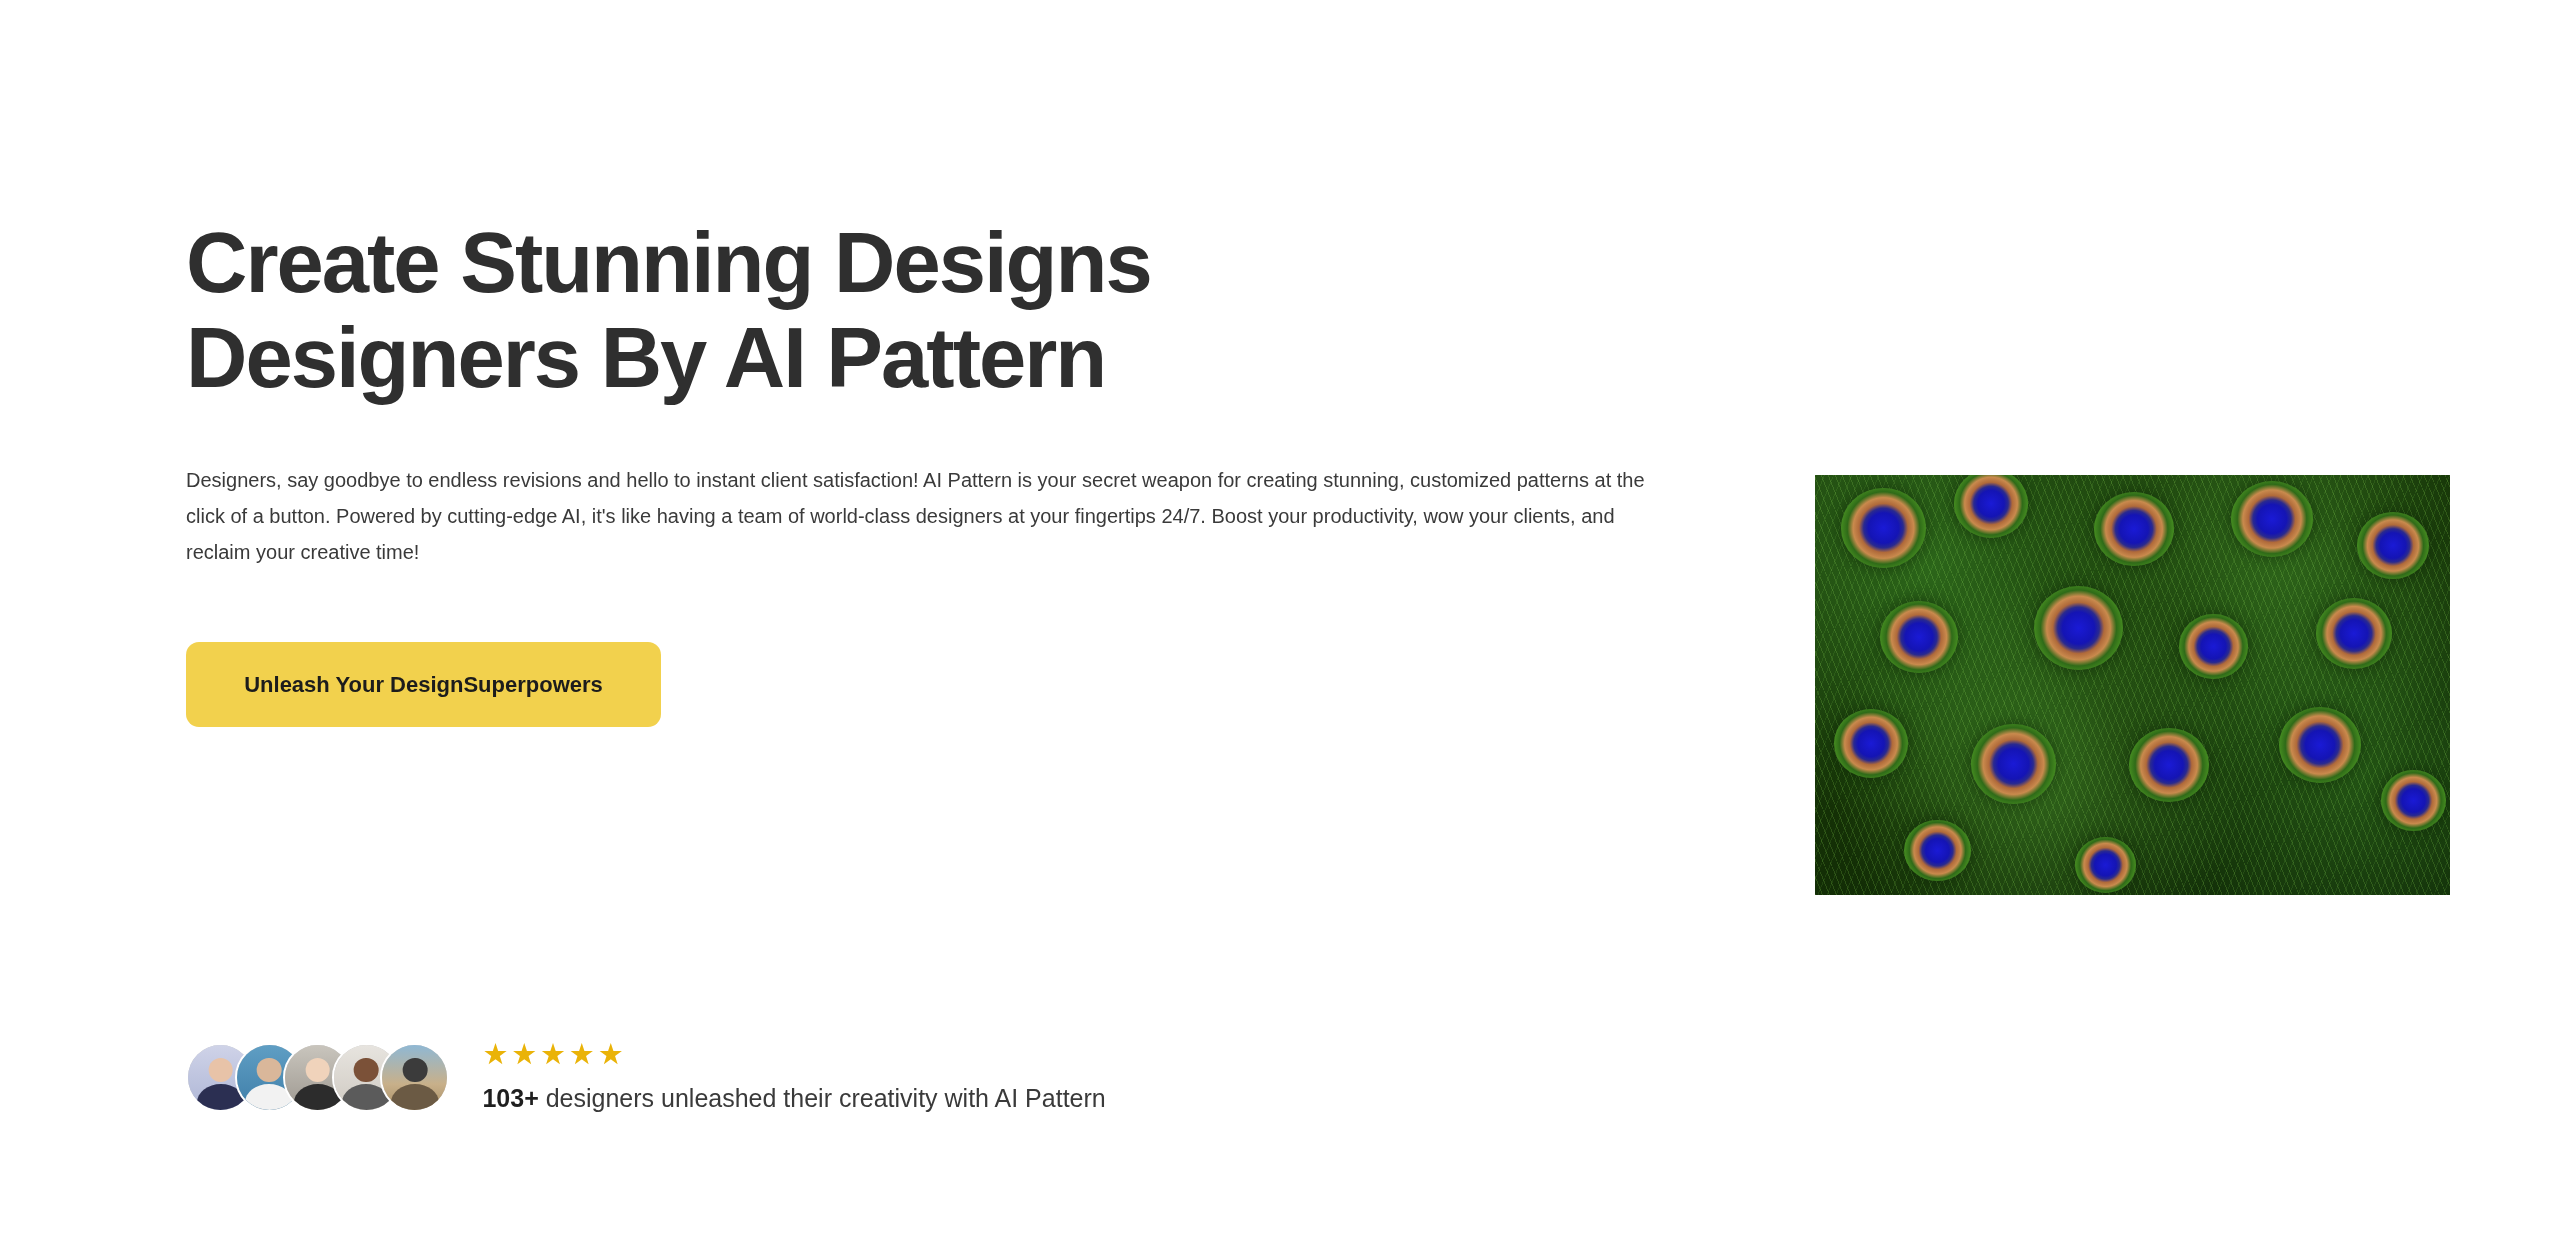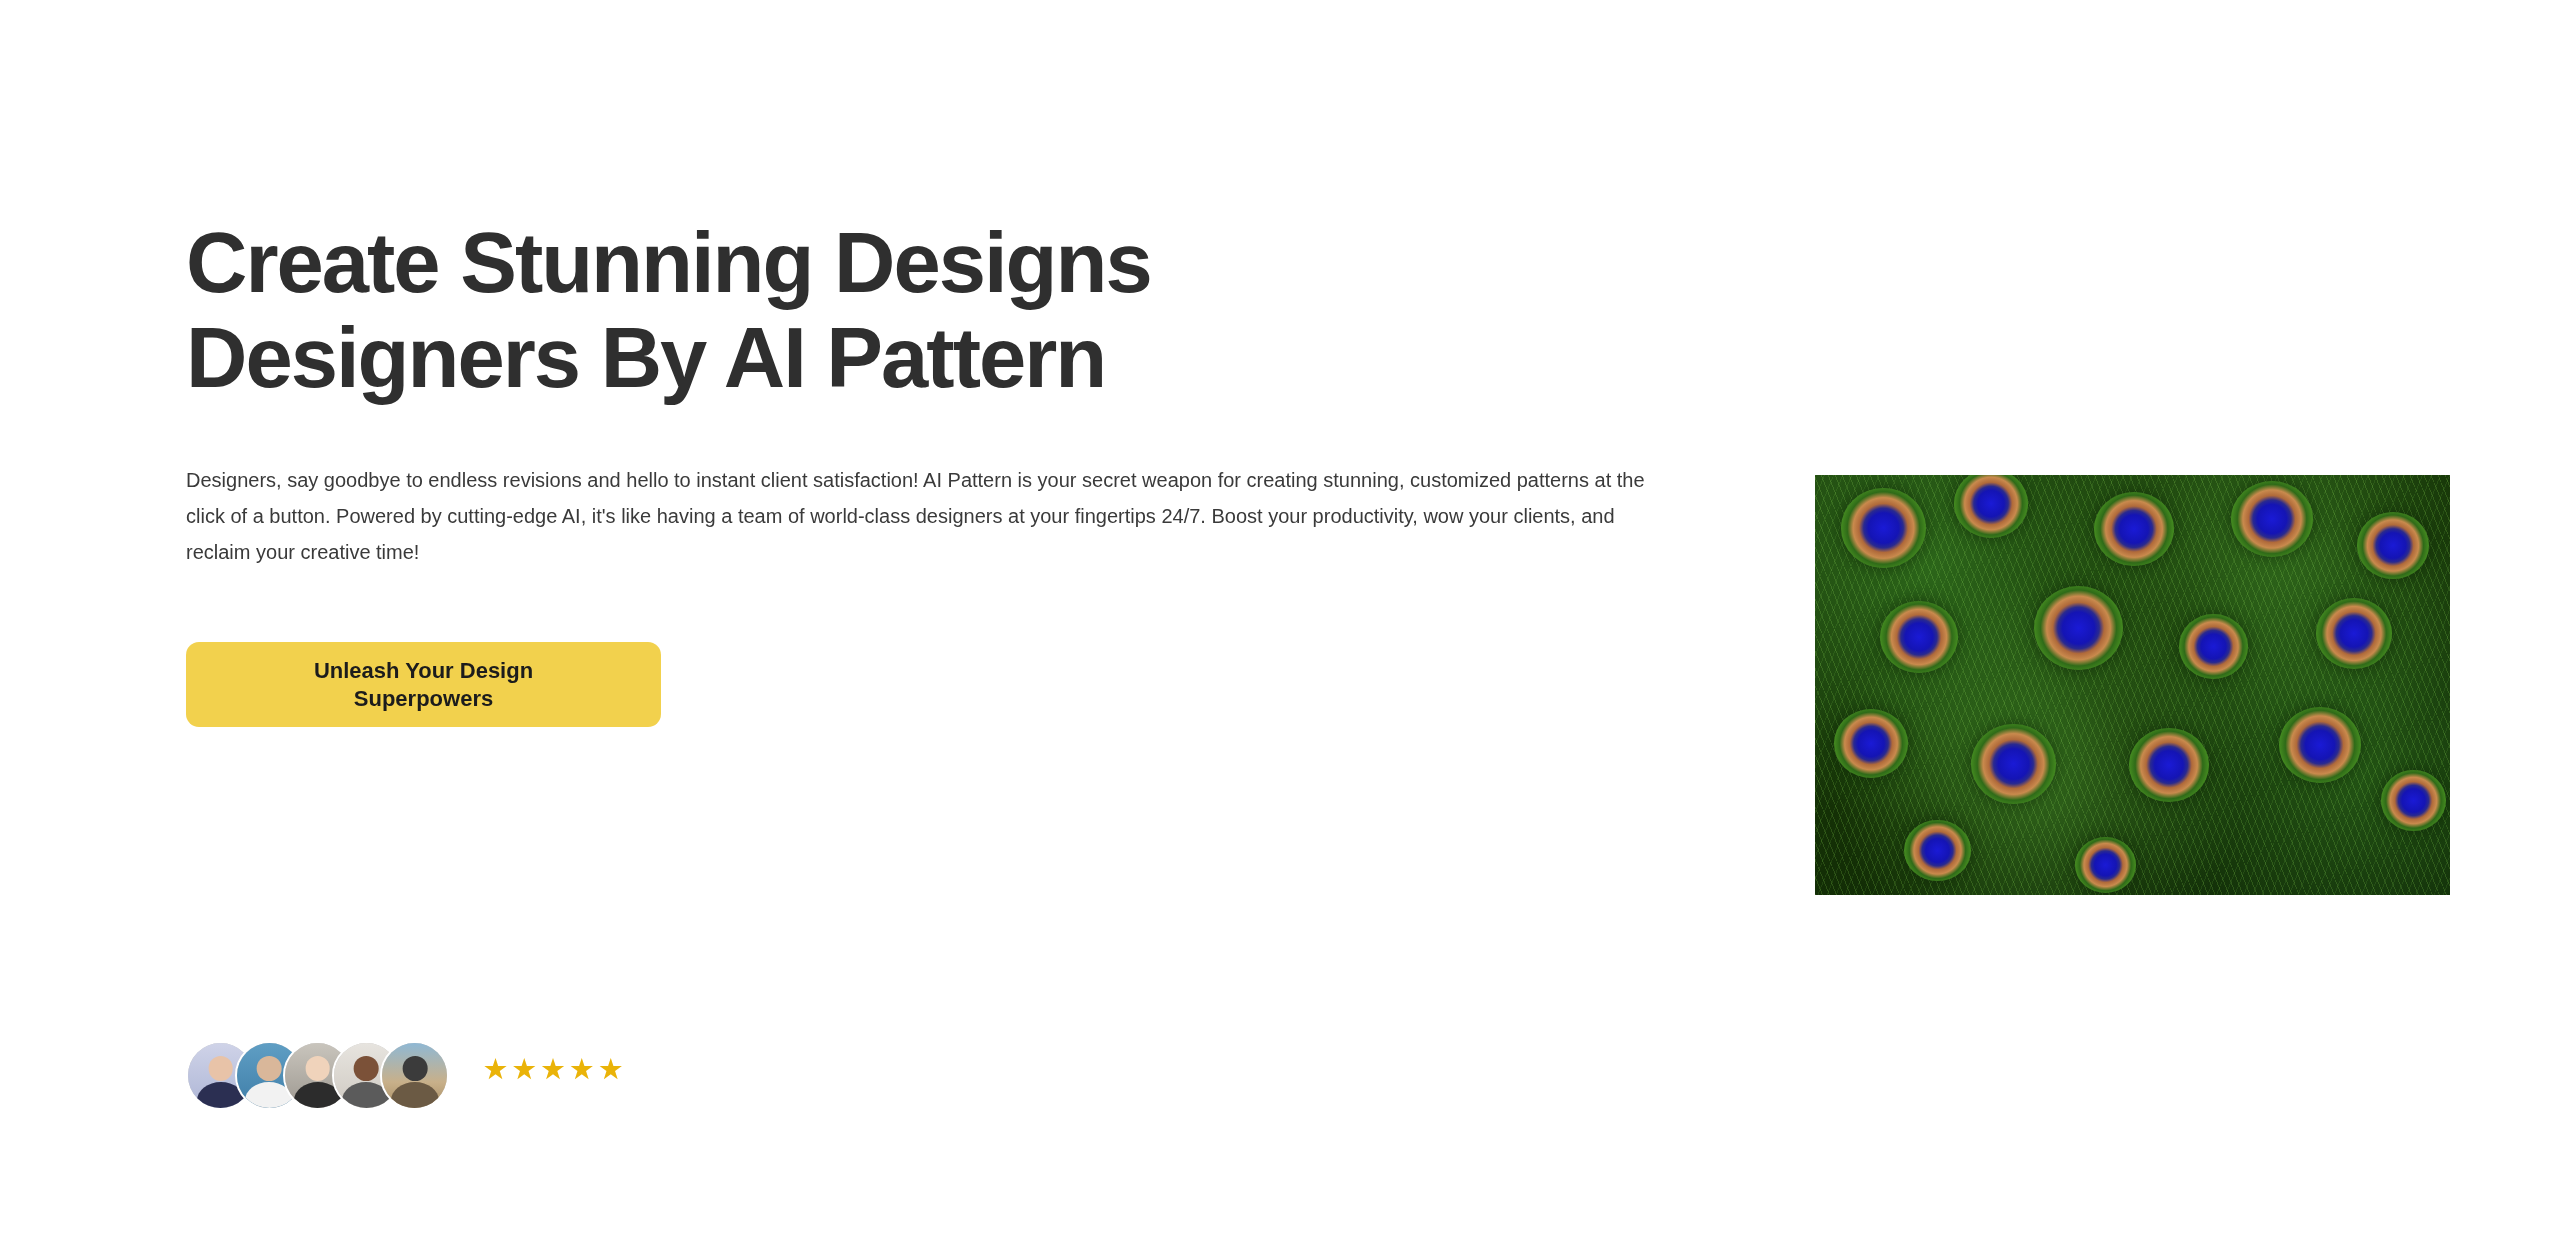--- a/index.html
+++ b/index.html
@@ -43,21 +43,20 @@
     color: #3a3a3a;
     max-width: 1495px;
     font-weight: 400;
   }
 
   .cta-wrap {
     margin-top: 72px;
   }
   .cta-button {
     display: inline-flex;
-    flex-direction: column;
     align-items: center;
     justify-content: center;
     width: 475px;
     height: 85px;
     background: #f2d14d;
     border: none;
     border-radius: 13px;
     color: #1c1c1c;
     font-family: "Liberation Sans", sans-serif;
     font-size: 22px;
@@ -242,20 +241,21 @@
         </div>
       <div class="avatar a5">
           <span class="sky"></span>
           <span class="body"></span>
           <span class="head"></span>
         </div>
     </div>
 
     <div class="proof-text">
       <div class="stars">★★★★★</div>
+      <div class="proof-line"><span class="count">103+</span><span> designers unleashed their creativity with AI Pattern</span></div>
     </div>
   </div>
 
   <div class="hero-image">
     <div class="feather-bg"></div>
     <div class="strands"></div>
     <div class="eye" style="left:26px;  top:13px;  width:85px;  height:80px;"></div>
     <div class="eye" style="left:139px; top:-5.6px; width:74px;  height:69px;"></div>
     <div class="eye" style="left:279px; top:16.7px; width:80px;  height:74px;"></div>
     <div class="eye" style="left:416px; top:5.6px;  width:82px;  height:76px;"></div>

